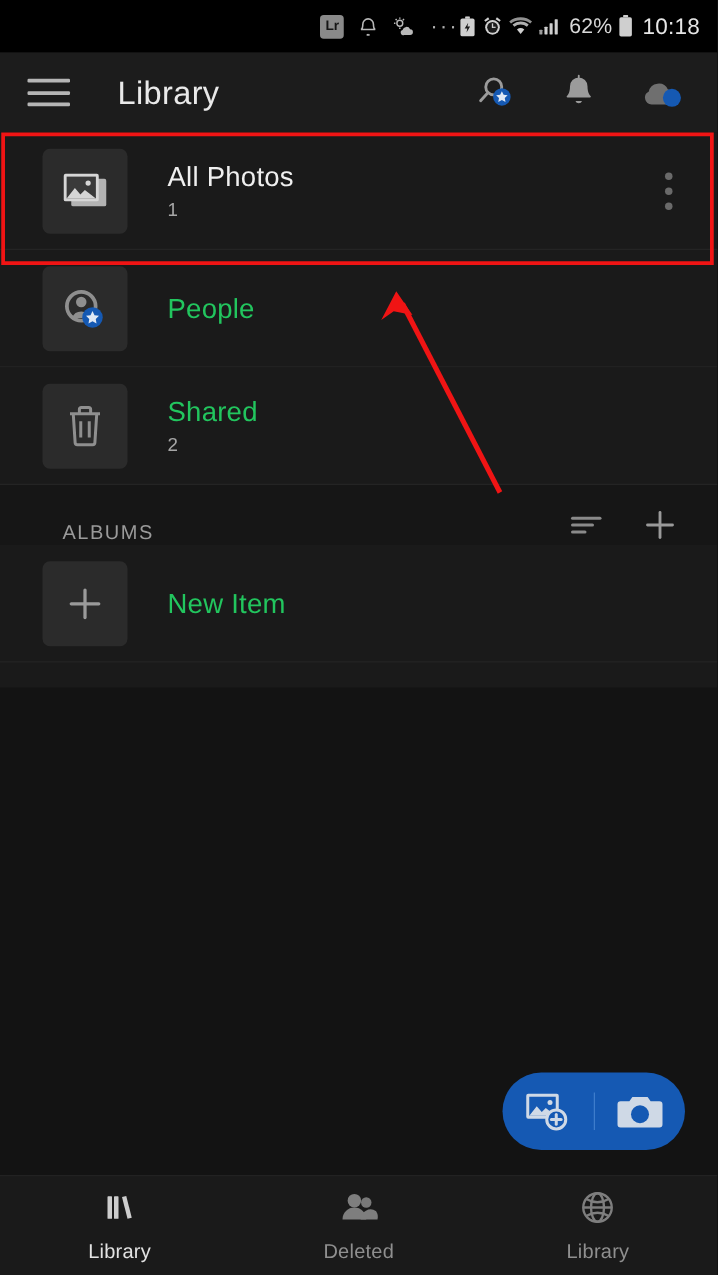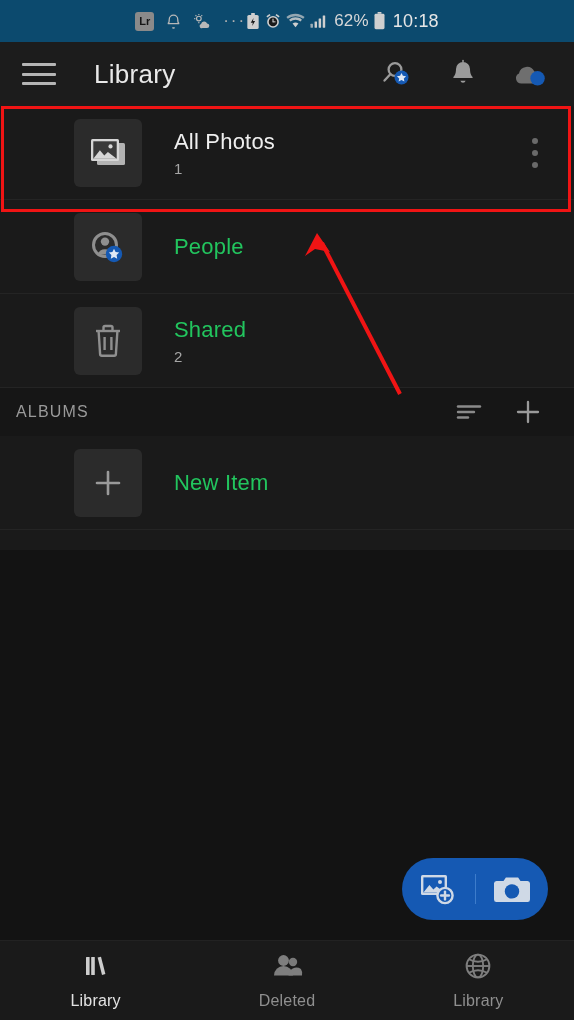--- a/index.html
+++ b/index.html
@@ -7,22 +7,22 @@
     width:574px; height:1020px;
     background:#131313;
     font-family:"Liberation Sans", sans-serif;
     overflow:hidden;
   }
   .phone { position:relative; width:574px; height:1020px; background:#131313; }
 
   
   .statusbar {
     position:absolute; top:0; left:0; width:574px; height:42px;
-    background:#0c4a6e;
-    display:flex; align-items:center; justify-content:center;
+    background:#000000;
+    display:flex; align-items:center; justify-content:flex-end;
     padding:0 14px;
   }
   .sb-left { display:flex; align-items:center; gap:11px; }
   .sb-right { display:flex; align-items:center; gap:5px; }
   .lr-badge {
     width:19px; height:19px; border-radius:3px;
     background:#8a8a8a; color:#161616;
     font-size:11px; font-weight:bold; line-height:19px; text-align:center;
     font-family:"Liberation Sans", sans-serif;
   }
@@ -42,38 +42,37 @@
   .appbar-title { color:#e9e9e9; font-size:26px; margin-left:38px; font-weight:400; letter-spacing:.3px; }
   .appbar-actions { margin-left:auto; display:flex; align-items:center; gap:28px; padding-right:26px; }
   .ab-btn { position:relative; width:38px; height:38px; display:flex; align-items:center; justify-content:center; cursor:pointer; }
 
   
   .list { position:absolute; top:106px; left:0; width:574px; }
   .row {
     position:relative; height:94px; background:#1a1a1a;
     display:flex; align-items:center; border-bottom:1px solid #242424;
     cursor:pointer;
-    padding-left:40px;
   }
   .thumb {
     width:68px; height:68px; margin-left:34px; border-radius:6px;
     background:#2b2b2b; display:flex; align-items:center; justify-content:center;
     flex:none;
   }
   .row-text { margin-left:32px; display:flex; flex-direction:column; justify-content:center; }
   .row-title { color:#efefef; font-size:22px; letter-spacing:.2px; line-height:1.25; }
   .row-title.dim { color:#22c55e; }
   .row-count { color:#a6a6a6; font-size:15px; margin-top:5px; }
   .row-more { margin-left:auto; margin-right:36px; display:flex; flex-direction:column; gap:6px; cursor:pointer; }
   .row-more i { width:6px; height:6px; border-radius:50%; background:#6a6a6a; display:block; }
 
   
   .albums-head {
-    height:48px; background:#161616; display:flex; align-items:center;
-    padding:0 30px 0 16px;
+    height:48px; background:#161616; display:flex; align-items:flex-end;
+    padding:0 30px 0 50px;
     gap:16px;
   }
   .albums-label { color:#9a9a9a; font-size:16px; letter-spacing:1.2px; }
   .albums-actions { margin-left:auto; display:flex; align-items:center; gap:26px; }
   .ah-btn { width:32px; height:32px; display:flex; align-items:center; justify-content:center; cursor:pointer; }
 
   .list-end-pad { height:20px; background:#1a1a1a; }
 
   
   .highlight {

